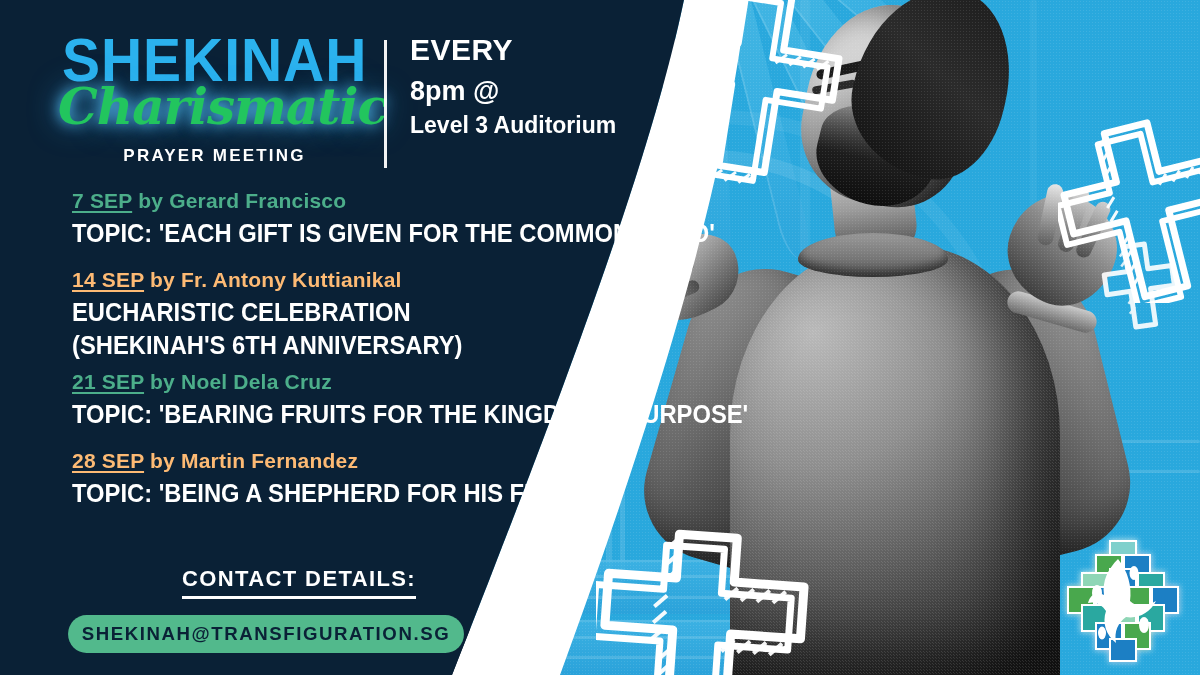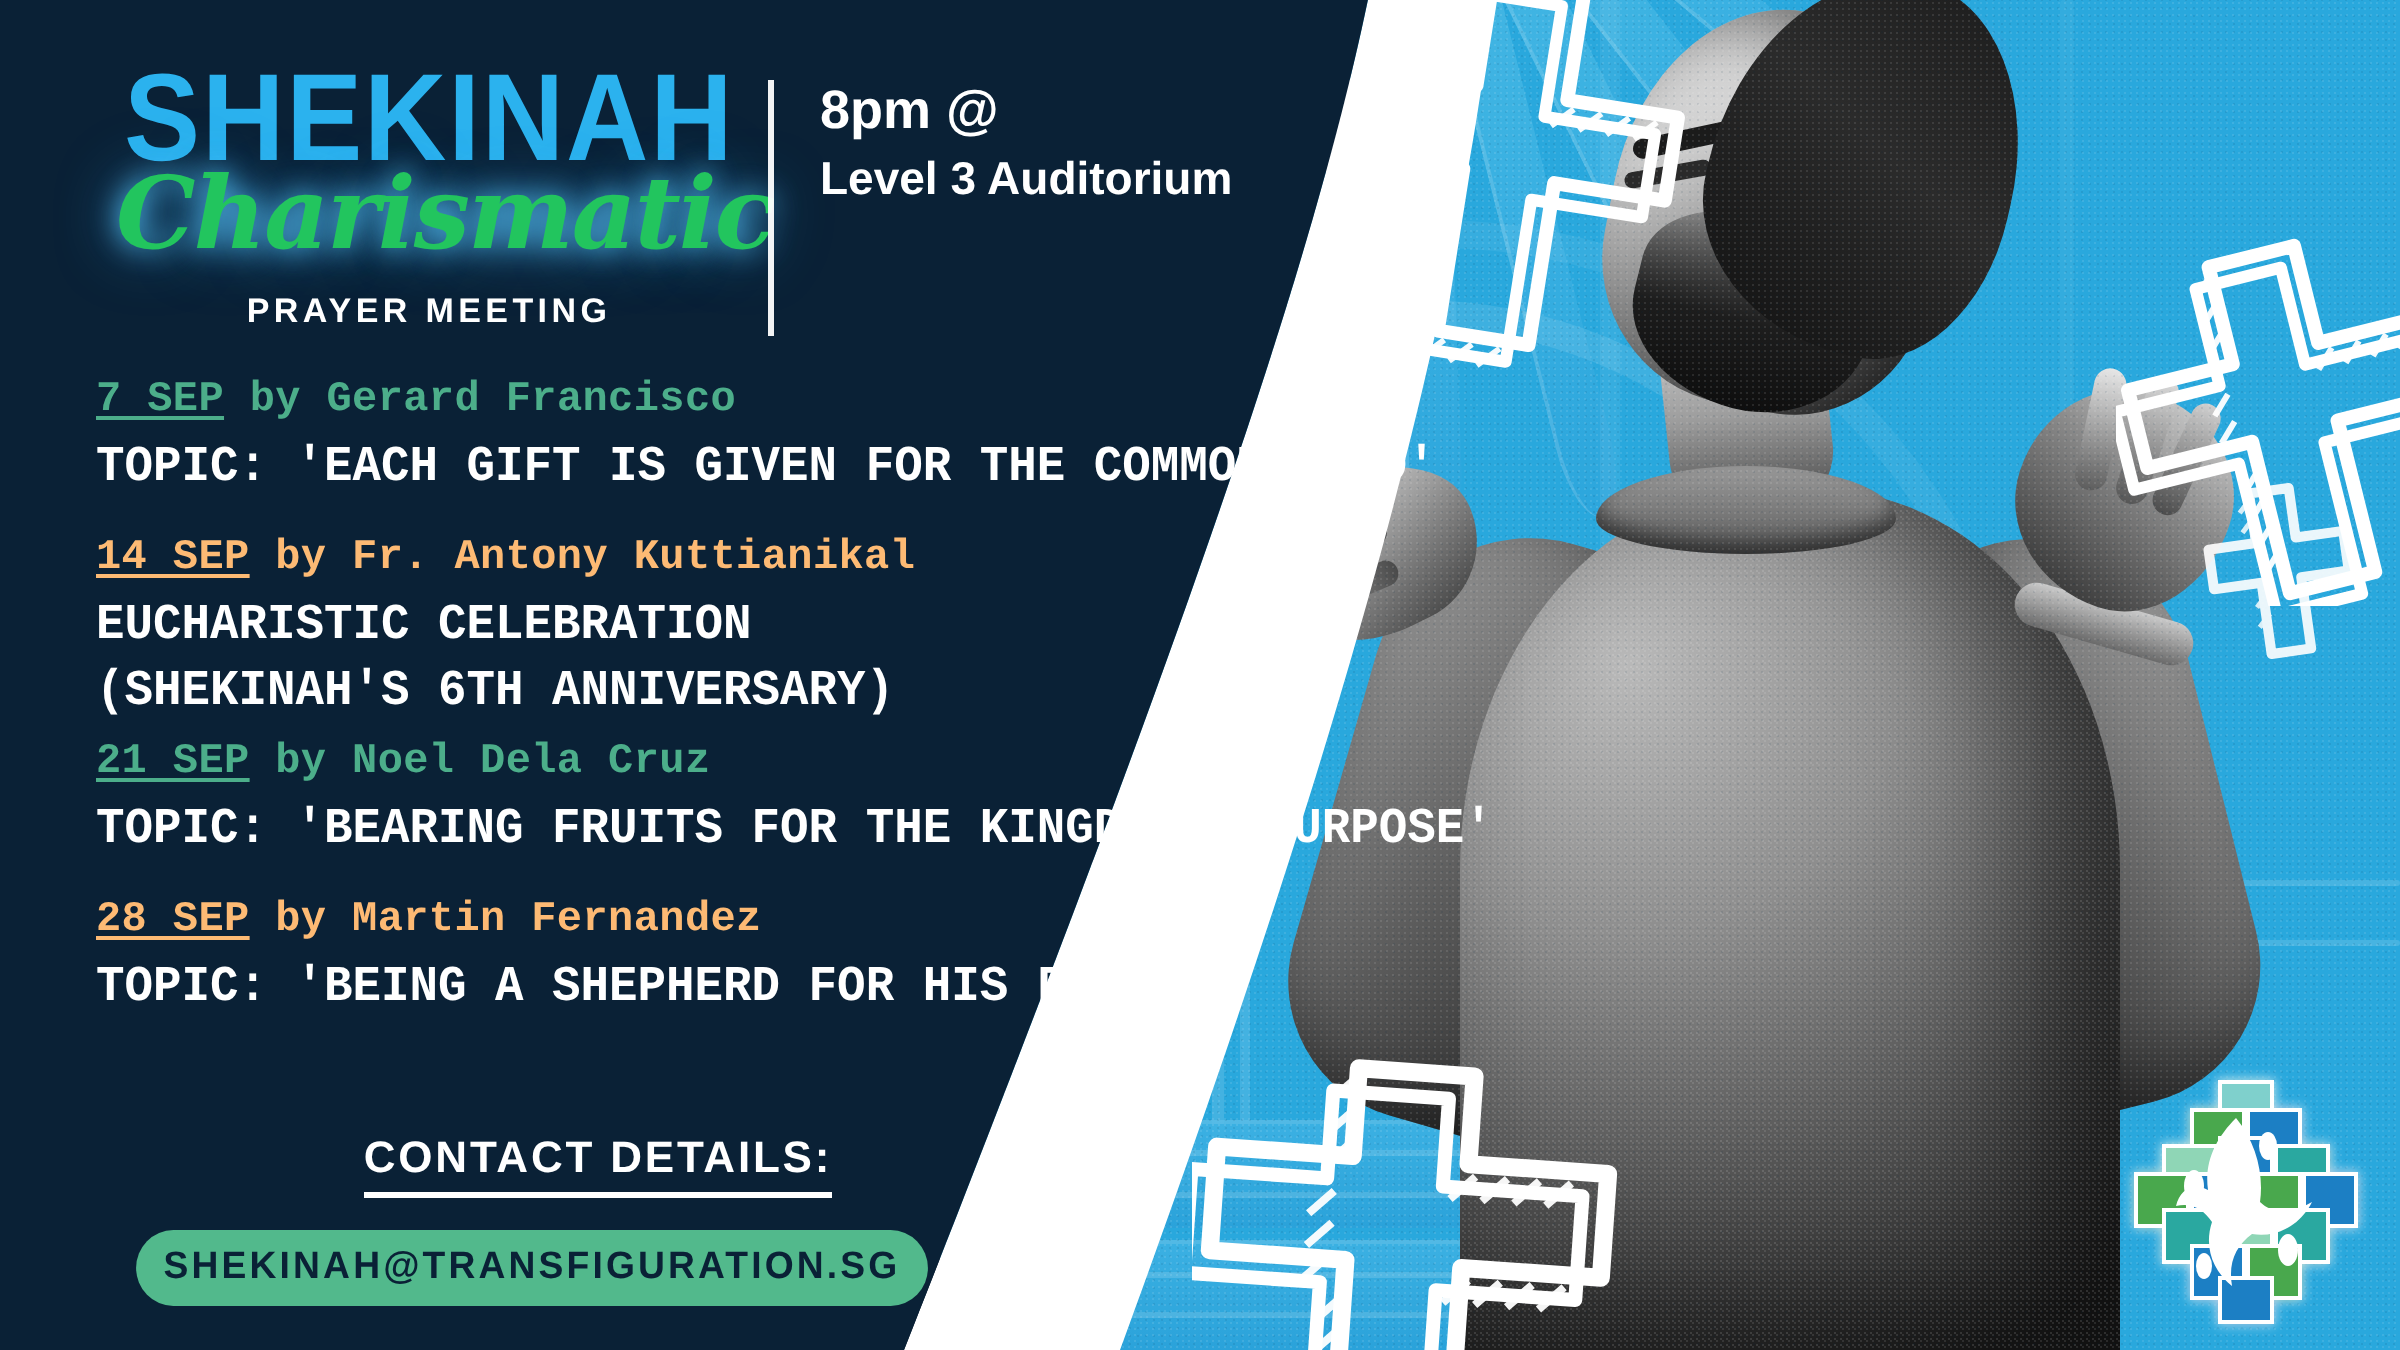--- a/index.html
+++ b/index.html
@@ -174,21 +174,21 @@
     font-size:17px;font-weight:700;letter-spacing:2.2px;color:#ffffff;
   }
   .vdiv{position:absolute;left:322px;top:12px;width:3px;height:128px;background:#ffffff;opacity:.95;}
   .whenblock{position:absolute;left:348px;top:4px;width:300px;color:#fff;}
   .w-every{font-size:30px;font-weight:700;letter-spacing:.5px;line-height:36px;}
   .w-thursday{font-size:40px;font-weight:700;letter-spacing:.2px;line-height:46px;}
   .w-time{font-size:27px;font-weight:700;line-height:34px;margin-top:6px;}
   .w-place{font-size:23px;font-weight:700;line-height:34px;}
 
   
-  .events{position:absolute;left:48px;top:186px;width:600px;font-family:Liberation Mono, monospace;}
+  .events{position:absolute;left:72px;top:186px;width:600px;}
   .ev{margin-bottom:6px;}
   .ev-line{white-space:nowrap;font-size:21px;font-weight:700;letter-spacing:.2px;line-height:30px;}
   .ev-date{text-decoration:underline;text-underline-offset:3px;}
   .ev-green{color:#4cae8a;}
   .ev-blue{color:#fdba74;}
   .ev-topic{
     color:#ffffff;font-size:25px;font-weight:700;line-height:31px;
     letter-spacing:0px;transform:scaleX(.95);transform-origin:left center;
     white-space:nowrap;margin-top:2px;
   }
@@ -346,20 +346,21 @@
 
       <div class="brandblock">
         <div class="shekinah">SHEKINAH</div>
         <div class="charismatic">Charismatic</div>
         <div class="prayermeeting">PRAYER MEETING</div>
       </div>
 
       <div class="vdiv"></div>
 
       <div class="whenblock">
+        <div class="w-every">EVERY</div>
         <div class="w-time">8pm @</div>
         <div class="w-place">Level 3 Auditorium</div>
       </div>
     </div>
 
     <div class="events">
 
       <div class="ev">
         <div class="ev-line ev-green">
           <span class="ev-date">7 SEP</span><span> by Gerard Francisco</span>

